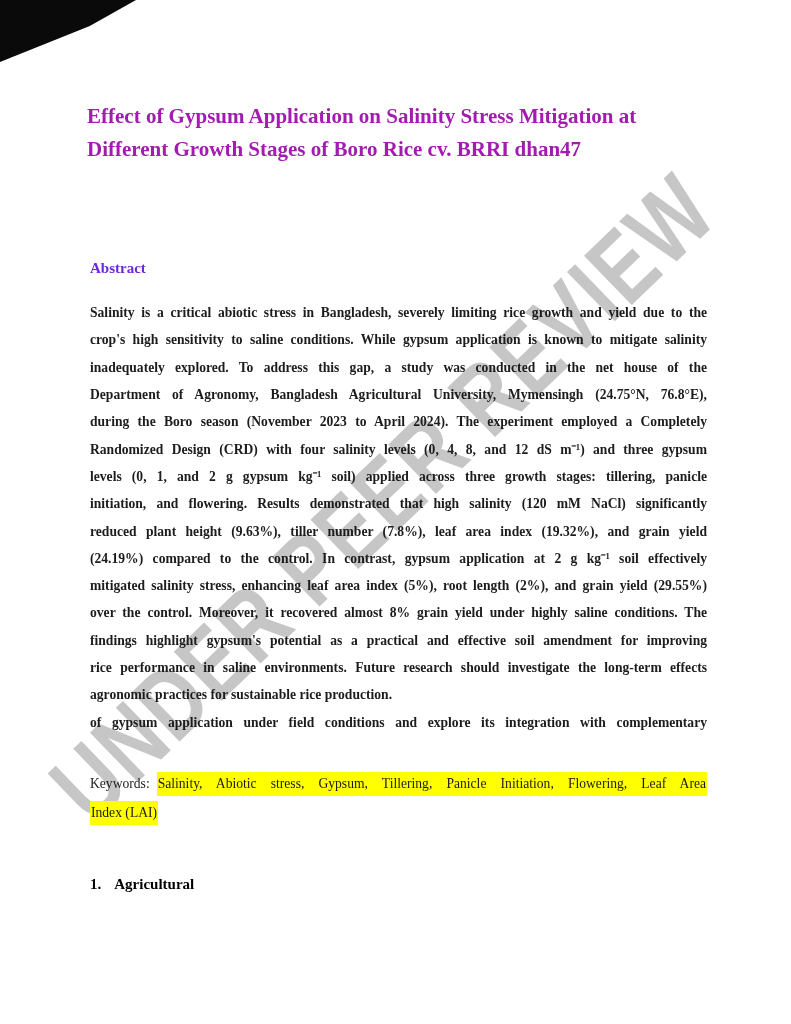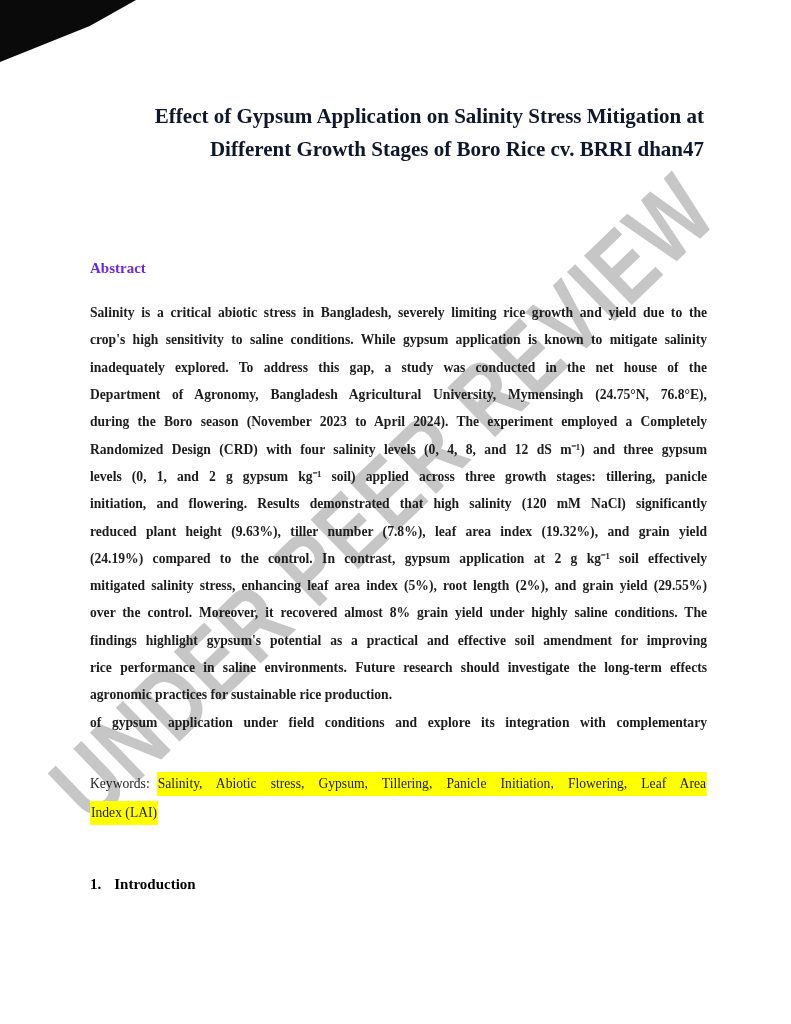--- a/index.html
+++ b/index.html
@@ -34,23 +34,23 @@
     color: #c6c6c6;
     white-space: nowrap;
     z-index: 0;
     user-select: none;
   }
 
   .content { position: absolute; inset: 0; z-index: 1; }
 
   .title-block {
     position: absolute; left: 87px; top: 100px; width: 617px;
-    text-align: right;
+    text-align: left;
     font-weight: 700; font-size: 21px; line-height: 33px;
-    color: #0f172a;
+    color: #a21caf;
   }
 
   .abstract-heading {
     position: absolute; left: 90px; top: 260px;
     font-weight: 700; font-size: 15px; color: #6d28d9;
   }
 
   .abstract-body {
     position: absolute; left: 90px; top: 299px; width: 617px;
     font-size: 13.6px;
@@ -123,20 +123,20 @@
     <div class="keywords-block">
       <div class="kline">
         <span class="kw-label">Keywords:</span><span class="hl">Salinity, Abiotic stress, Gypsum, Tillering, Panicle Initiation, Flowering, Leaf Area</span>
       </div>
       <div class="kline last">
         <span class="hl">Index (LAI)</span>
       </div>
     </div>
 
     <div class="intro-heading">
-      <span class="num">1.</span><span class="ttl">Introduction</span>
+      <span class="num">1.</span><span class="ttl">Agricultural</span>
     </div>
 
   </div>
 
   <div class="corner-artifact"></div>
 
 </div>
 
 </body></html>

